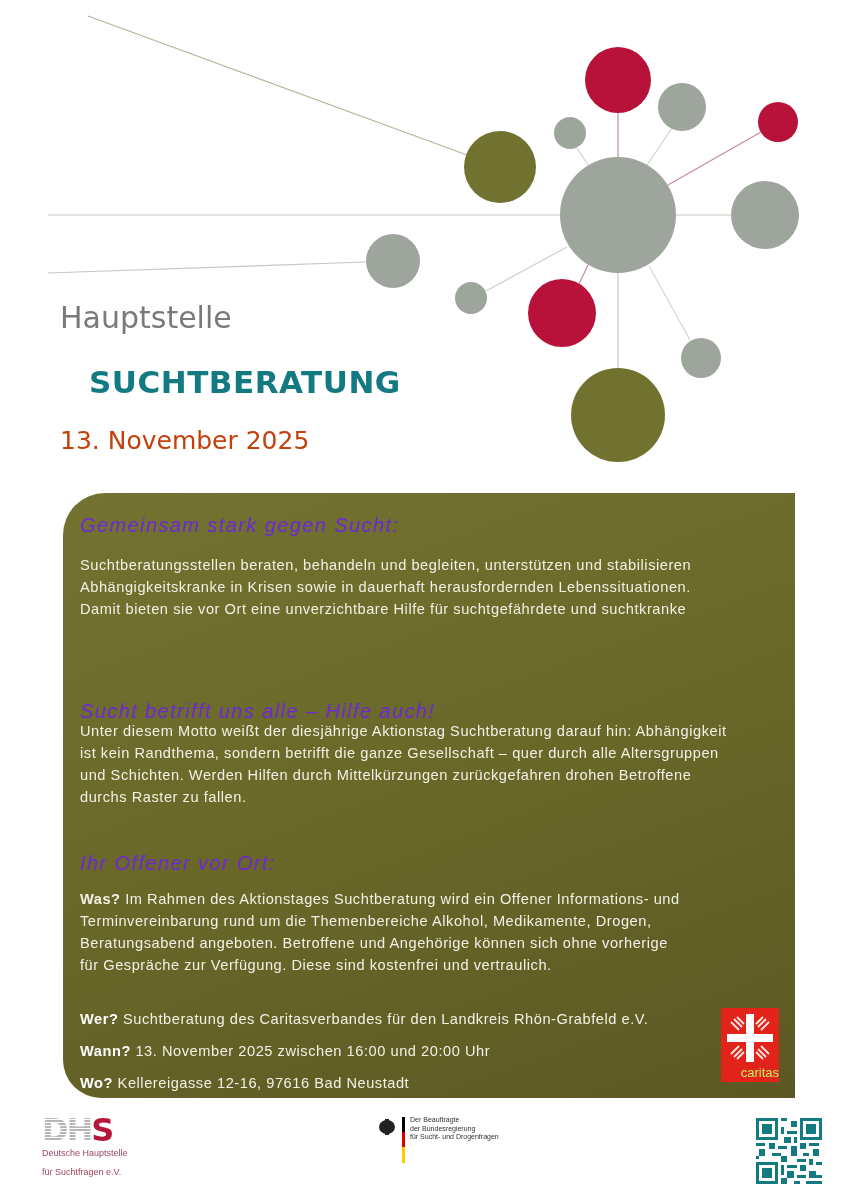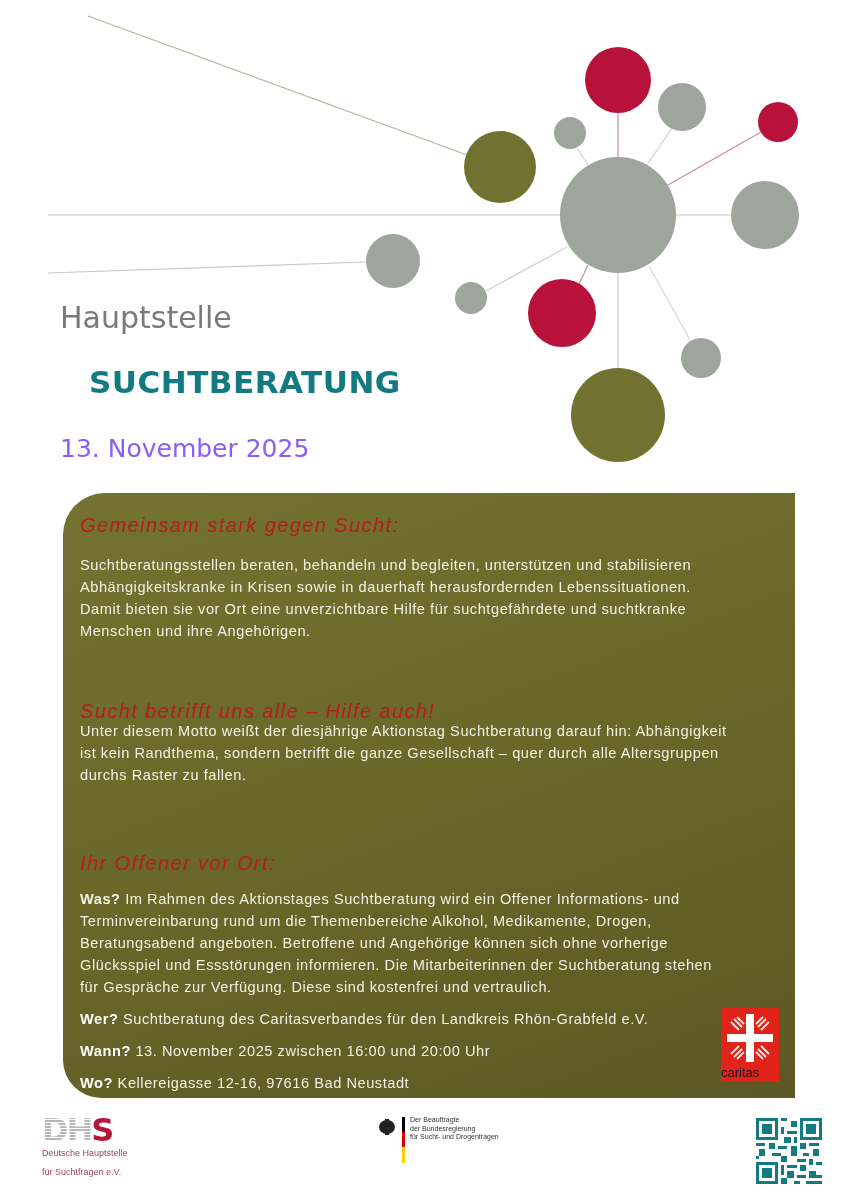--- a/index.html
+++ b/index.html
@@ -1,29 +1,29 @@
 <!DOCTYPE html>
 <html><head>
 <meta charset="utf-8">
 <style>
   html, body { margin:0; padding:0; background:#ffffff; }
   body { width:848px; height:1200px; position:relative; overflow:hidden; font-family:"Liberation Sans", sans-serif; }
   .abs { position:absolute; }
   #graphic { position:absolute; left:0; top:0; width:848px; height:480px; }
   .title-gray { left:60px; top:300px; font-family:"DejaVu Sans", sans-serif; font-size:30px; color:#7a7a7a; letter-spacing:0px; }
   .title-main { left:66px; top:364px; font-family:"DejaVu Sans", sans-serif; font-weight:bold; font-size:31px; color:#137a82; letter-spacing:0.5px;margin-left:23px; }
-  .title-date { left:60px; top:426px; font-family:"DejaVu Sans", sans-serif; font-size:25px; color:#8b5cf6;margin-top:8px; }
+  .title-date { left:60px; top:426px; font-family:"DejaVu Sans", sans-serif; font-size:25px; color:#c2410c; }
   .panel { left:63px; top:493px; width:732px; height:605px; border-radius:42px 0 0 38px;
            background: linear-gradient(160deg, #737231 0%, #6a6929 45%, #5c5824 100%); }
-  .heading { position:absolute; left:80px; color:#b91c1c; font-style:italic; font-size:20px; letter-spacing:1.4px; }
+  .heading { position:absolute; left:80px; color:#6d28d9; font-style:italic; font-size:20px; letter-spacing:1.4px; }
   .body-text { position:absolute; left:80px; width:700px; color:#f2f1e6; font-size:14.6px; line-height:22px; letter-spacing:0.55px; }
   .info-line { position:absolute; left:80px; color:#f2f1e6; font-size:14.6px; letter-spacing:0.55px; }
   .info-line b { color:#ffffff; }
   .caritas { left:721px; top:1008px; width:58px; height:74px; background:#e2231a; }
-  .caritas-text { position:absolute; bottom:2px; left:0; width:100%; text-align:left; color:#0f172a; font-size:13px; }
+  .caritas-text { position:absolute; bottom:2px; left:0; width:100%; text-align:right; color:#bef264; font-size:13px; }
   .dhs-logo { left:42px; top:1115px; }
   .dhs-letters { font-family:"DejaVu Sans", sans-serif; font-weight:bold; font-size:32px; line-height:30px; letter-spacing:-2px; }
   .dhs-dh { color:#b5b5b5; background: repeating-linear-gradient(#b6b6b6 0 2px, #ffffff 2px 3px); -webkit-background-clip:text; background-clip:text; color:transparent; }
   .dhs-s { color:#b5173a; }
   .dhs-sub { font-size:9px; color:#a0455b; line-height:10px; margin-top:3px; }
   .fed-logo { left:378px; top:1115px; }
   .fed-flag { position:absolute; left:24px; top:2px; width:3px; height:46px;
               background: linear-gradient(#000 0 33%, #dd0000 33% 66%, #ffce00 66% 100%); }
   .fed-eagle { position:absolute; left:0; top:2px; font-size:16px; color:#222; }
   .fed-text { position:absolute; left:32px; top:1px; font-size:7px; line-height:8.5px; color:#333; white-space:nowrap; }
@@ -67,36 +67,35 @@
 <div class="abs title-main">SUCHTBERATUNG</div>
 <div class="abs title-date">13. November 2025</div>
 
 <div class="abs panel"></div>
 
 <div class="heading" style="top:514px;">Gemeinsam stark gegen Sucht:</div>
 <div class="body-text" style="top:554px;">
   <div>Suchtberatungsstellen beraten, behandeln und begleiten, unterstützen und stabilisieren</div>
   <div>Abhängigkeitskranke in Krisen sowie in dauerhaft herausfordernden Lebenssituationen.</div>
   <div>Damit bieten sie vor Ort eine unverzichtbare Hilfe für suchtgefährdete und suchtkranke</div>
-  <div>Menschen und ihre Angehörigen.</div>
 </div>
 
 <div class="heading" style="top:700px;">Sucht betrifft uns alle – Hilfe auch!</div>
 <div class="body-text" style="top:720px;">
   <div>Unter diesem Motto weißt der diesjährige Aktionstag Suchtberatung darauf hin: Abhängigkeit</div>
   <div>ist kein Randthema, sondern betrifft die ganze Gesellschaft – quer durch alle Altersgruppen</div>
+  <div>und Schichten. Werden Hilfen durch Mittelkürzungen zurückgefahren drohen Betroffene</div>
   <div>durchs Raster zu fallen.</div>
 </div>
 
 <div class="heading" style="top:852px;">Ihr Offener vor Ort:</div>
 <div class="body-text" style="top:888px;">
   <div><b>Was?</b><span> Im Rahmen des Aktionstages Suchtberatung wird ein Offener Informations- und</span></div>
   <div>Terminvereinbarung rund um die Themenbereiche Alkohol, Medikamente, Drogen,</div>
   <div>Beratungsabend angeboten. Betroffene und Angehörige können sich ohne vorherige</div>
-  <div>Glücksspiel und Essstörungen informieren. Die Mitarbeiterinnen der Suchtberatung stehen</div>
   <div>für Gespräche zur Verfügung. Diese sind kostenfrei und vertraulich.</div>
 </div>
 
 <div class="info-line" style="top:1011px;text-align:center;">
   <b>Wer?</b><span> Suchtberatung des Caritasverbandes für den Landkreis Rhön-Grabfeld e.V.</span>
 </div>
 <div class="info-line" style="top:1043px;">
   <b>Wann?</b><span> 13. November 2025 zwischen 16:00 und 20:00 Uhr</span>
 </div>
 <div class="info-line" style="top:1075px;">

